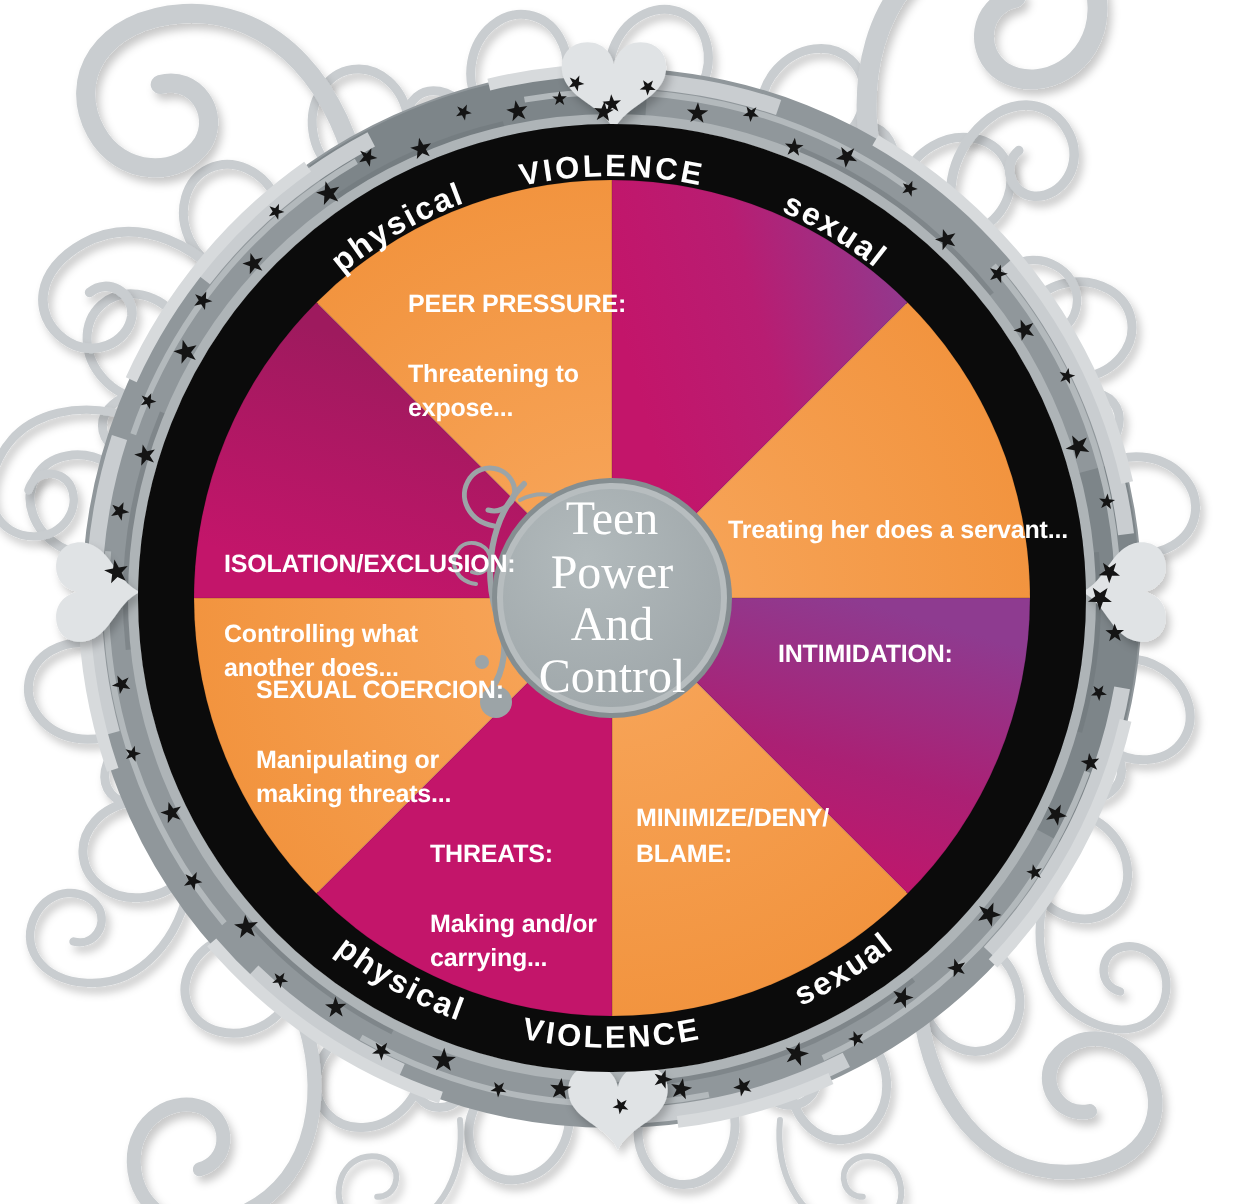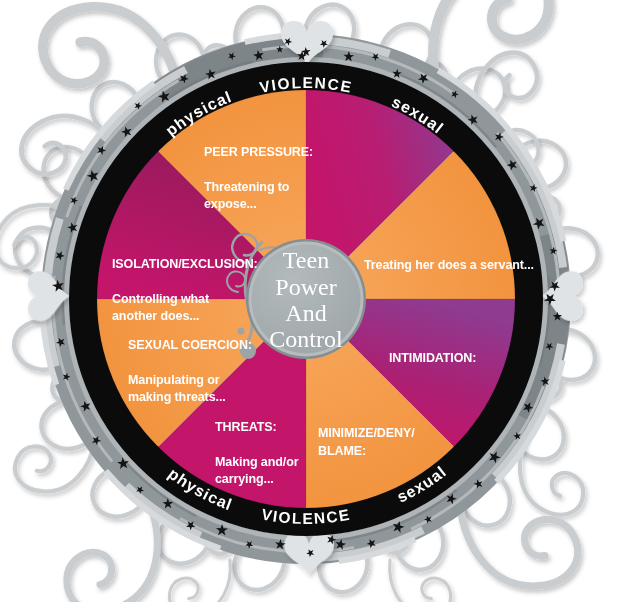--- a/index.html
+++ b/index.html
@@ -218,37 +218,37 @@
 </svg>
 
 <div class="wedge-label" style="left:204px;top:127px;width:120px">
   <div class="wtitle">PEER PRESSURE:</div>
   <div class="wbody">Threatening to
 expose...</div>
 </div>
 <div class="wedge-label" style="left:364px;top:240px;width:185px">
   <div class="wbody">Treating her does a servant...</div>
 </div>
-<div class="wedge-label" style="left:389px;top:333px;width:130px">
+<div class="wedge-label" style="left:389px;top:302px;width:130px">
   <div class="wtitle">INTIMIDATION:</div>
 </div>
-<div class="wedge-label" style="left:318px;top:408px;width:130px">
+<div class="wedge-label" style="left:318px;top:384px;width:130px">
   <div class="wtitle">MINIMIZE/DENY/
 BLAME:</div>
 </div>
 <div class="wedge-label" style="left:215px;top:402px;width:120px">
   <div class="wtitle">THREATS:</div>
   <div class="wbody">Making and/or
 carrying...</div>
 </div>
 <div class="wedge-label" style="left:128px;top:320px;width:150px">
   <div class="wtitle">SEXUAL COERCION:</div>
   <div class="wbody">Manipulating or
 making threats...</div>
 </div>
-<div class="wedge-label" style="left:112px;top:239px;width:170px">
+<div class="wedge-label" style="left:112px;top:257px;width:170px">
   <div class="wtitle">ISOLATION/EXCLUSION:</div>
   <div class="wbody">Controlling what
 another does...</div>
 </div>
 
 <div class="center-label">Teen Power And Control</div>
 </div>
 
 </body></html>

